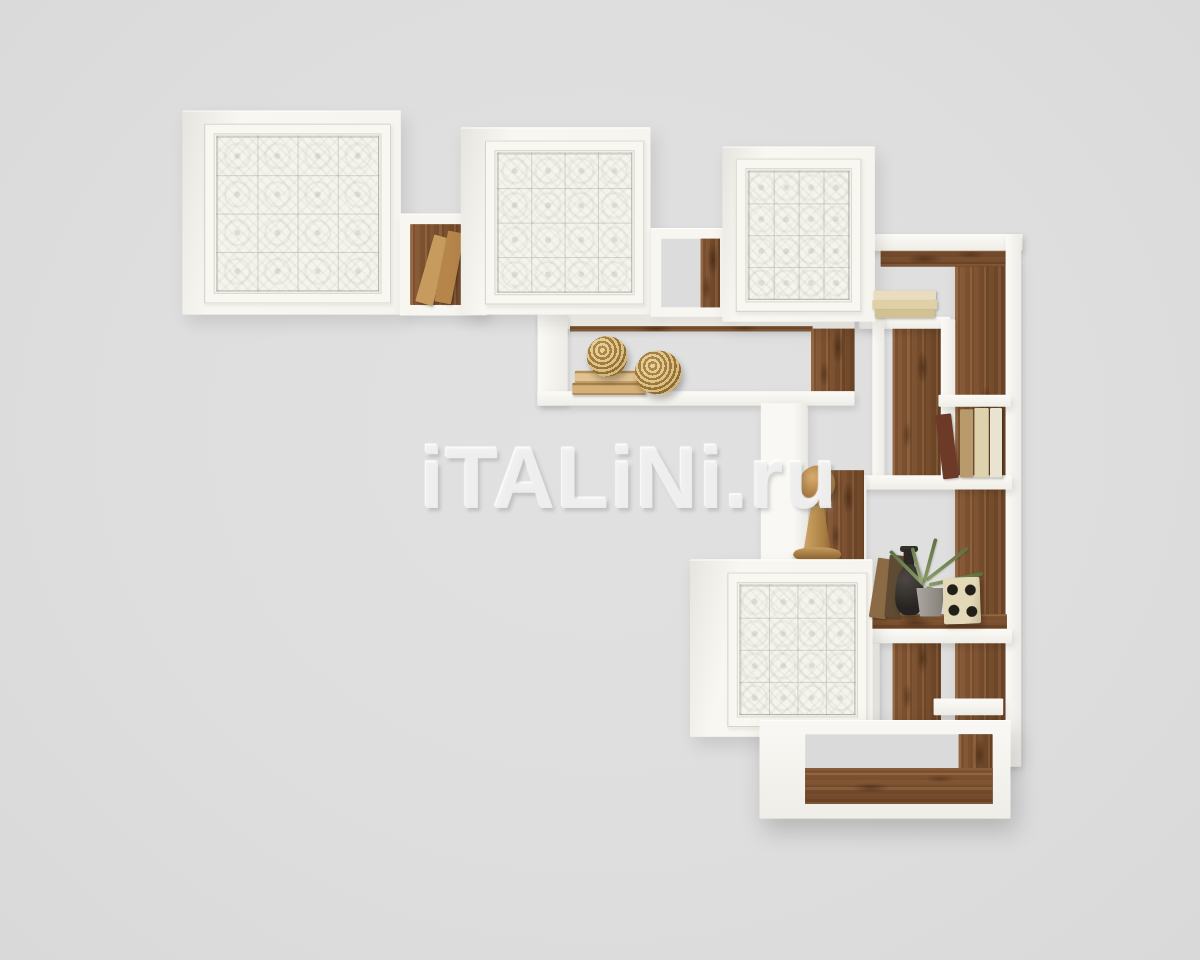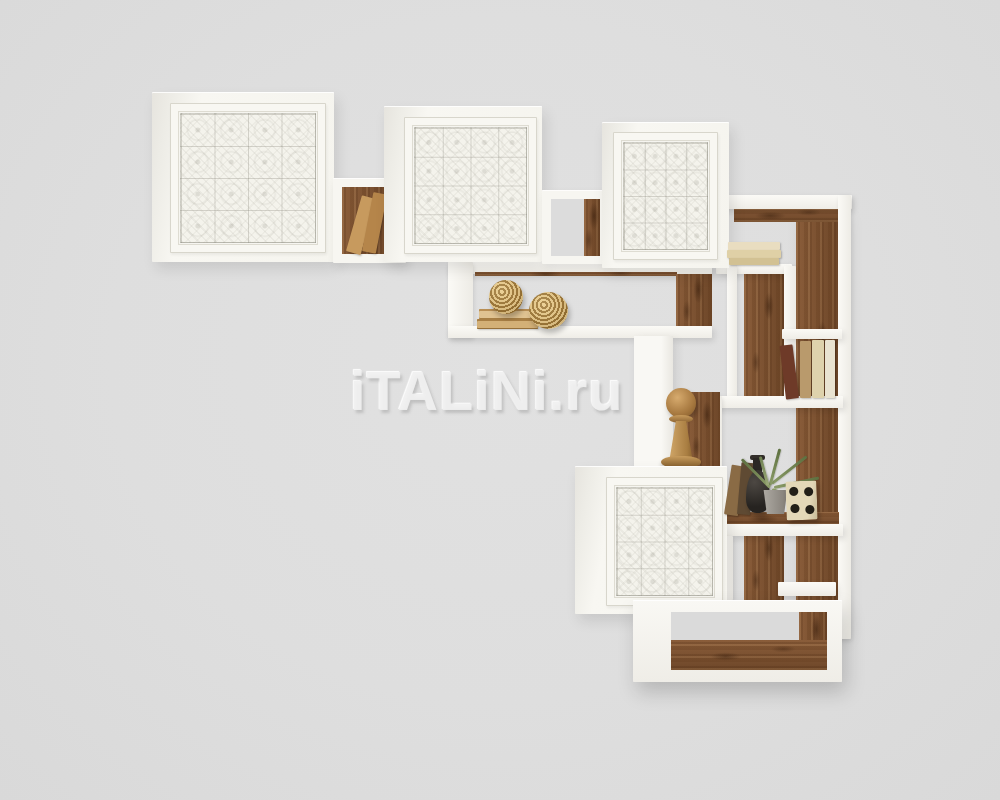--- a/index.html
+++ b/index.html
@@ -48,21 +48,21 @@
   .book{position:absolute;border-radius:1px;box-shadow:1px 1px 2px rgba(0,0,0,0.25);}
   .pages{background-image:repeating-linear-gradient(0deg, rgba(120,90,40,0.30) 0 1px, transparent 1px 3px);}
   .vpages{background-image:repeating-linear-gradient(90deg, rgba(120,90,40,0.22) 0 1px, transparent 1px 3px);}
   .rope{position:absolute;border-radius:50%;
     background-image:repeating-radial-gradient(circle at 38% 35%, rgba(250,228,172,0.55) 0 2px, rgba(118,84,28,0.45) 2px 4px),
       radial-gradient(circle at 35% 30%, #dcbd80 0%, #b68f4e 55%, #7d5c26 100%);
     box-shadow:2px 4px 5px rgba(0,0,0,0.25);}
   .pawn-part{position:absolute;}
   .leaf{position:absolute;height:3px;border-radius:3px;transform-origin:left center;
     background:linear-gradient(90deg,#8b9c68,#5d7040);box-shadow:0 1px 1px rgba(0,0,0,0.12);}
-  .watermark{position:absolute;left:350px;top:358px;font-size:56px;font-weight:bold;letter-spacing:1px;
+  .watermark{position:absolute;left:350px;top:358px;font-size:72px;font-weight:bold;letter-spacing:1px;
     color:rgba(240,240,240,0.92);
     text-shadow:2px 3px 3px rgba(125,125,125,0.32), -1px -1px 1px rgba(255,255,255,0.92);
     pointer-events:none;white-space:nowrap;text-align:right;}
 </style>
 </head>
 <body>
 
 <div class="canvas">
 
   <div class="wood vgrain" style="left:796px;top:208px;width:42px;height:424px;box-shadow:8px 8px 18px rgba(0,0,0,0.14);"></div>

